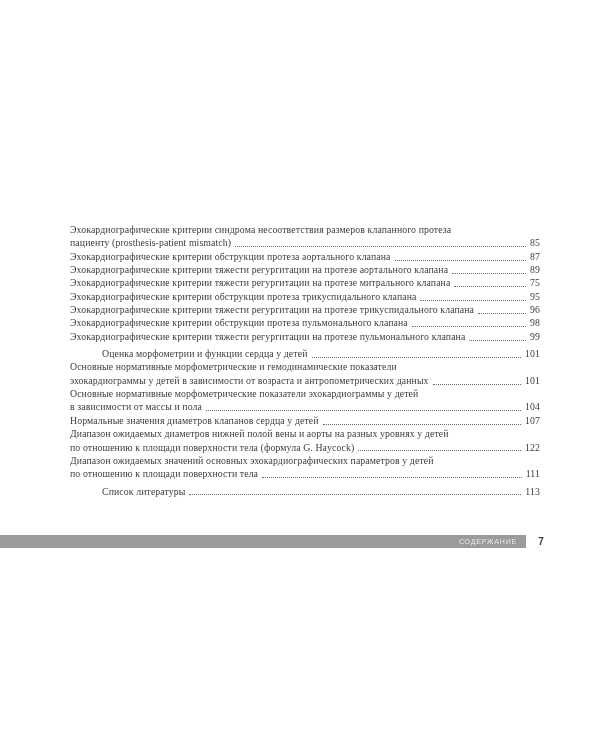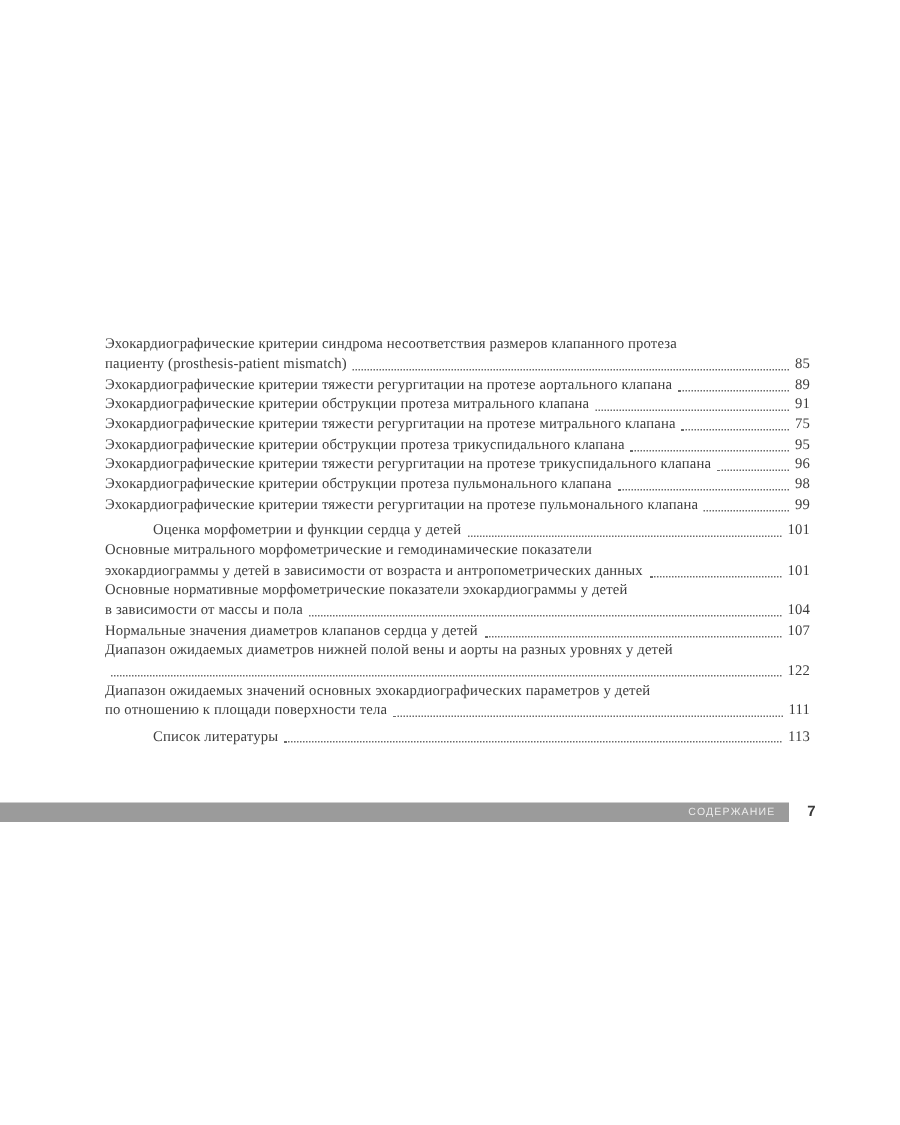--- a/index.html
+++ b/index.html
@@ -80,34 +80,34 @@
           <span class="txt">Эхокардиографические критерии синдрома несоответствия размеров клапанного протеза</span>
         </div>
         <div class="line">
           <span class="txt">пациенту (prosthesis-patient mismatch)</span>
           <span class="leader"></span>
           <span class="pg">85</span>
         </div>
       </div>
       <div class="entry level-1">
         <div class="line">
+          <span class="txt">Эхокардиографические критерии обструкции протеза аортального клапана</span>
+          <span class="leader"></span>
+          <span class="pg">87</span>
+        </div>
+      </div>
+      <div class="entry level-1">
+        <div class="line">
           <span class="txt">Эхокардиографические критерии тяжести регургитации на протезе аортального клапана</span>
           <span class="leader"></span>
           <span class="pg">89</span>
         </div>
       </div>
       <div class="entry level-1">
         <div class="line">
-          <span class="txt">Эхокардиографические критерии обструкции протеза митрального клапана</span>
-          <span class="leader"></span>
-          <span class="pg">91</span>
-        </div>
-      </div>
-      <div class="entry level-1">
-        <div class="line">
           <span class="txt">Эхокардиографические критерии тяжести регургитации на протезе митрального клапана</span>
           <span class="leader"></span>
           <span class="pg">75</span>
         </div>
       </div>
       <div class="entry level-1">
         <div class="line">
           <span class="txt">Эхокардиографические критерии обструкции протеза трикуспидального клапана</span>
           <span class="leader"></span>
           <span class="pg">95</span>
@@ -136,21 +136,21 @@
       </div>
       <div class="entry level-0">
         <div class="line">
           <span class="txt">Оценка морфометрии и функции сердца у детей</span>
           <span class="leader"></span>
           <span class="pg">101</span>
         </div>
       </div>
       <div class="entry level-1">
         <div class="line">
-          <span class="txt">Основные митрального морфометрические и гемодинамические показатели</span>
+          <span class="txt">Основные нормативные морфометрические и гемодинамические показатели</span>
         </div>
         <div class="line">
           <span class="txt">эхокардиограммы у детей в зависимости от возраста и антропометрических данных</span>
           <span class="leader"></span>
           <span class="pg">101</span>
         </div>
       </div>
       <div class="entry level-1">
         <div class="line">
           <span class="txt">Основные нормативные морфометрические показатели эхокардиограммы у детей</span>
@@ -166,20 +166,21 @@
           <span class="txt">Нормальные значения диаметров клапанов сердца у детей</span>
           <span class="leader"></span>
           <span class="pg">107</span>
         </div>
       </div>
       <div class="entry level-1">
         <div class="line">
           <span class="txt">Диапазон ожидаемых диаметров нижней полой вены и аорты на разных уровнях у детей</span>
         </div>
         <div class="line">
+          <span class="txt">по отношению к площади поверхности тела (формула G. Haycock)</span>
           <span class="leader"></span>
           <span class="pg">122</span>
         </div>
       </div>
       <div class="entry level-1">
         <div class="line">
           <span class="txt">Диапазон ожидаемых значений основных эхокардиографических параметров у детей</span>
         </div>
         <div class="line">
           <span class="txt">по отношению к площади поверхности тела</span>

